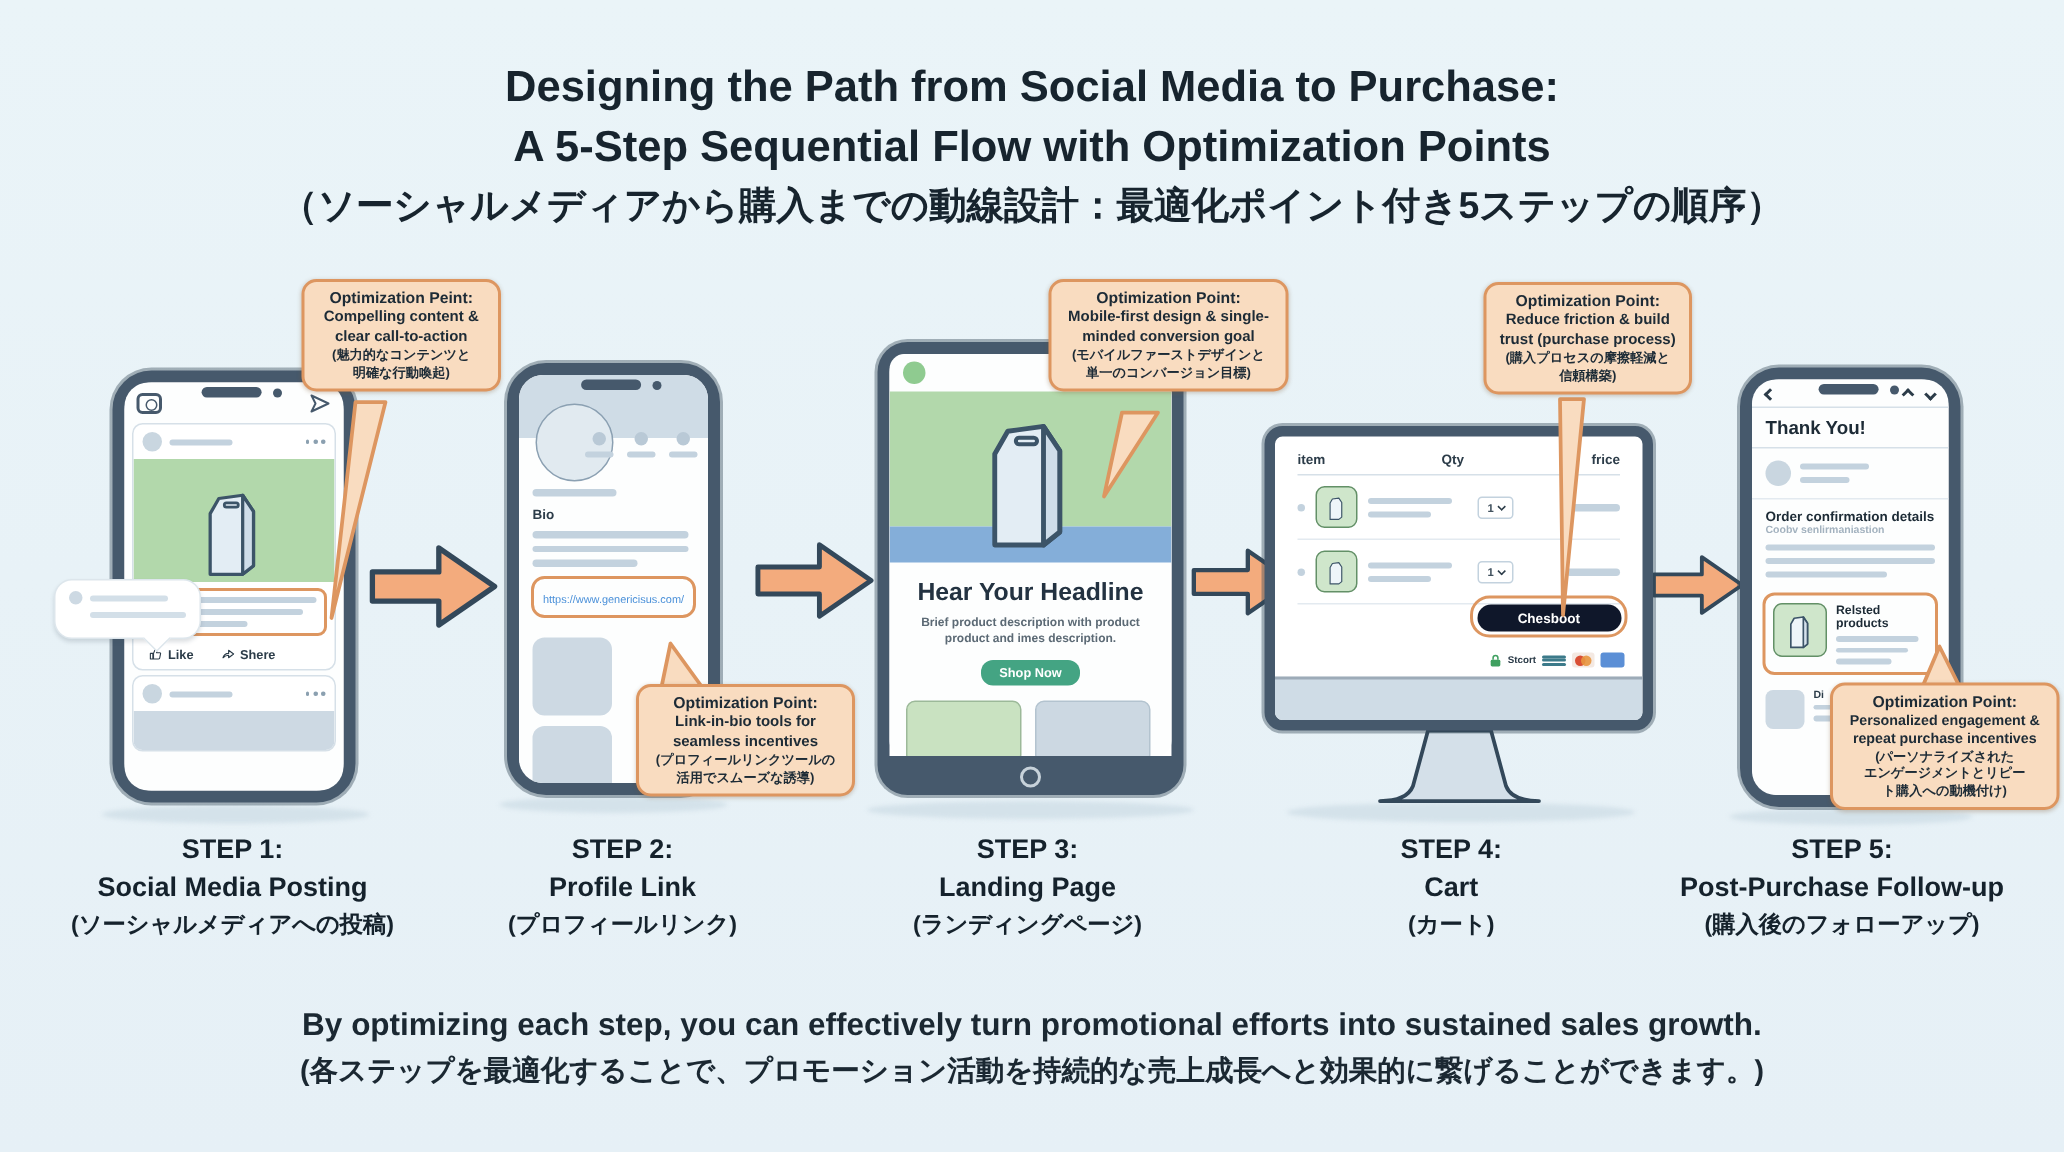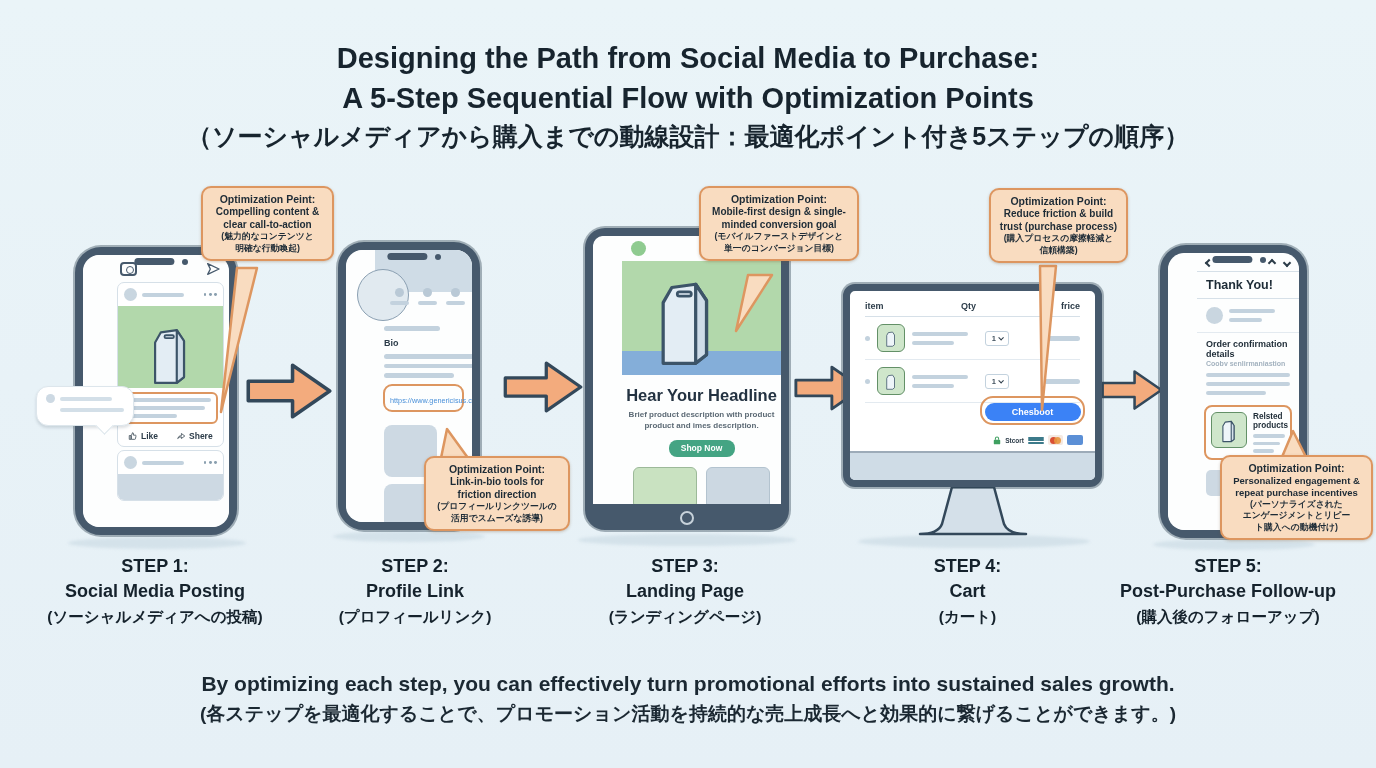--- a/index.html
+++ b/index.html
@@ -14,21 +14,21 @@
   .t3 { top:120px; font-size:25px; }
 
   
   .bar { background:#c3d2de; border-radius:3px; height:4px; }
   .bar.lt { background:#d3dfe8; }
   .dotrow { display:flex; gap:2.5px; margin-left:auto; }
   .dotrow i { width:2.8px; height:2.8px; border-radius:50%; background:#8ba0b0; }
 
   
   .phone { position:absolute; background:#fff; border:8px solid #46596c; border-radius:26px; box-shadow:0 0 0 2px #32455566; z-index:5; overflow:visible; }
-  .screen { position:relative; width:100%; height:100%; overflow:hidden; border-radius:16px; background:#fdfefe;padding-left:29px; }
+  .screen { position:relative; width:100%; height:100%; overflow:hidden; border-radius:16px; background:#fdfefe; }
   .notch { position:absolute; top:3px; left:50%; transform:translateX(-54%); width:40px; height:7px; background:#46596c; border-radius:4px; z-index:9; }
   .notch-dot { position:absolute; top:4px; left:calc(50% + 26px); width:6px; height:6px; background:#46596c; border-radius:50%; z-index:9; }
   .shadow { position:absolute; background:#d4e2ea; border-radius:50%; filter:blur(1.5px); z-index:1; }
 
   
   .callout { position:absolute; background:#f9dcc0; border:2.5px solid #dd9660; border-radius:10px; padding:5px 7px; text-align:center; z-index:20; box-shadow:0 1px 3px rgba(120,80,40,.3); }
   .callout .h { font-size:10.5px; font-weight:800; color:#1d2b36; line-height:1.25; }
   .callout .l { font-size:10px; font-weight:700; color:#1d2b36; line-height:1.25; }
   .callout .j { font-size:8.8px; font-weight:800; color:#1d2b36; line-height:1.3; }
   .tail { position:absolute; z-index:19; }
@@ -100,21 +100,21 @@
   .row-dot { width:5px; height:5px; border-radius:50%; background:#c3d2de; }
   .thumb-g { background:#cfe6cb; border:1.5px solid #639067; border-radius:6px; display:flex; align-items:center; justify-content:center; }
   .qty-box { width:24px; height:15px; border:1.5px solid #c3d2de; border-radius:3px; display:flex; align-items:center; justify-content:center; gap:3px; font-size:7.5px; font-weight:700; color:#42525f; }
   .chev { display:inline-block; width:6px; height:6px; border-left:2px solid #2c3c49; border-bottom:2px solid #2c3c49; }
   .chev.down { transform:rotate(-45deg); }
   .chev.up { transform:rotate(135deg); }
   .chev.left { transform:rotate(45deg); }
   .chev.sm { width:3.5px; height:3.5px; border-width:1.4px; }
   .subtotal-row { display:flex; align-items:center; justify-content:flex-end; gap:12px; padding:7px 2px 6px; font-size:10px; font-weight:800; color:#2c3c49; }
   .checkout-wrap { position:absolute; right:10px; bottom:26px; border:2.5px solid #dd9660; border-radius:13px; padding:2.5px; }
-  .checkout-btn { width:96px; height:18px; background:#3b82f6; border:none; border-radius:9px; color:#fff; font-size:9px; font-weight:800; font-family:"Liberation Sans",sans-serif; }
+  .checkout-btn { width:96px; height:18px; background:#0f172a; border:none; border-radius:9px; color:#fff; font-size:9px; font-weight:800; font-family:"Liberation Sans",sans-serif; }
   .trust-row { position:absolute; right:12px; bottom:6px; display:flex; align-items:center; gap:4px; }
   .trust-row .t-label { font-size:6.5px; font-weight:800; color:#2c3c49; }
   .chip { height:10px; border-radius:2px; }
   .chip-stripes { width:16px; display:flex; flex-direction:column; justify-content:space-between; padding:1.5px 0; }
   .chip-stripes i { height:2px; background:#3c7a8a; border-radius:1px; }
   .chip-mc { width:15px; background:#f4e9e2; position:relative; }
   .chip-mc:before { content:""; position:absolute; left:2px; top:1.5px; width:7px; height:7px; border-radius:50%; background:#d94f35; }
   .chip-mc:after { content:""; position:absolute; right:2px; top:1.5px; width:7px; height:7px; border-radius:50%; background:#e8963f; opacity:.9; }
   .chip-blue { width:16px; background:#5b8fd6; }
   .mon-stand { position:absolute; z-index:4; }
@@ -449,21 +449,21 @@
     <div class="h">Optimization Peint:</div>
     <div class="l">Compelling content &amp;</div>
     <div class="l">clear call-to-action</div>
     <div class="j">(魅力的なコンテンツと</div>
     <div class="j">明確な行動喚起)</div>
   </div>
 
   <div class="callout" style="left:424px;top:456px;width:146px;">
     <div class="h">Optimization Point:</div>
     <div class="l">Link-in-bio tools for</div>
-    <div class="l">friction direction</div>
+    <div class="l">seamless incentives</div>
     <div class="j">(プロフィールリンクツールの</div>
     <div class="j">活用でスムーズな誘導)</div>
   </div>
 
   <div class="callout" style="left:699px;top:186px;width:160px;">
     <div class="h">Optimization Point:</div>
     <div class="l">Mobile-first design &amp; single-</div>
     <div class="l">minded conversion goal</div>
     <div class="j">(モバイルファーストデザインと</div>
     <div class="j">単一のコンバージョン目標)</div>

